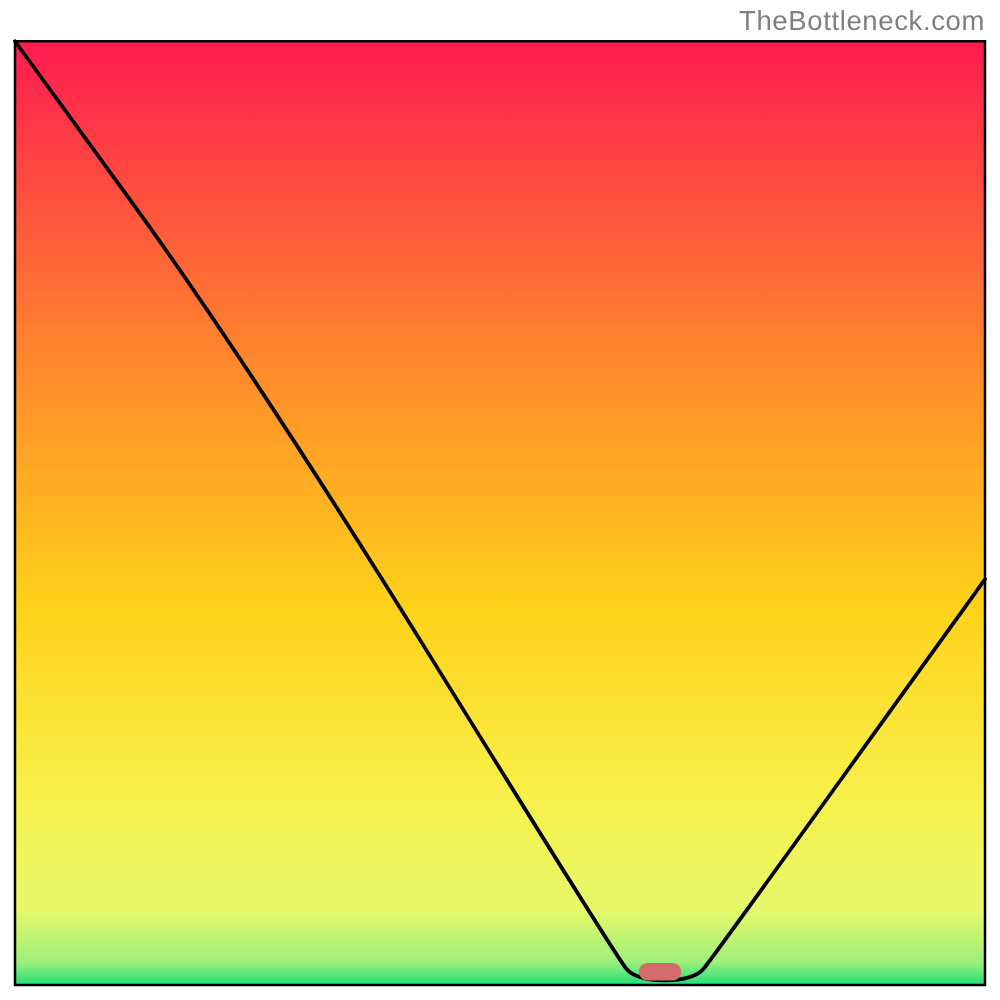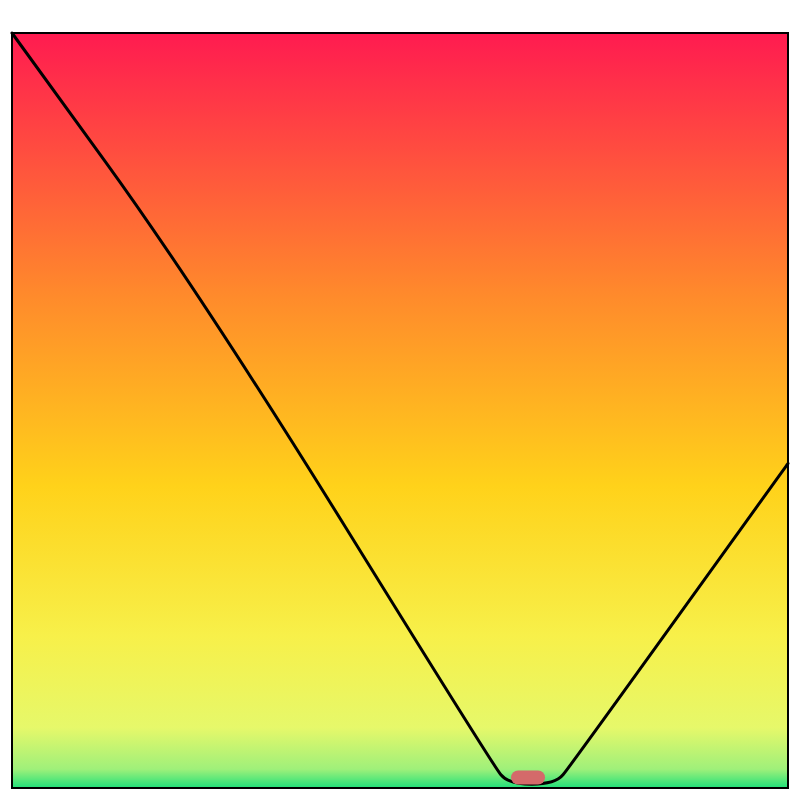--- a/index.html
+++ b/index.html
@@ -21,13 +21,14 @@
           <stop offset="92%" stop-color="#e6f86a"></stop>
           <stop offset="97.5%" stop-color="#9ff07a"></stop>
           <stop offset="100%" stop-color="#20e07a"></stop>
         </linearGradient>
     </defs>
     <rect id="plot-bg" fill="url(#bg)" x="12" y="33" width="776" height="755"></rect>
     <rect id="plot-frame" fill="none" stroke="#000" stroke-width="2" x="12" y="33" width="776" height="755"></rect>
     <path id="curve" fill="none" stroke="#000" stroke-width="3" stroke-linejoin="round" stroke-linecap="round" d="M 12.0 33.0 Q 12.0 33.0 105.1 161.3 Q 198.2 289.7 345.7 527.5 Q 493.1 765.4 500.9 774.8 Q 508.6 784.2 531.9 784.2 Q 555.2 784.2 563.0 774.8 Q 570.7 765.4 679.4 614.4 T 788.0 463.4"></path>
     <rect id="marker" x="511.0400000000001" y="770.43" width="34" height="14" rx="7" fill="#d46a6a"></rect>
   </svg>
+  <div class="watermark">TheBottleneck.com</div>
 </div>
 
 </body></html>

